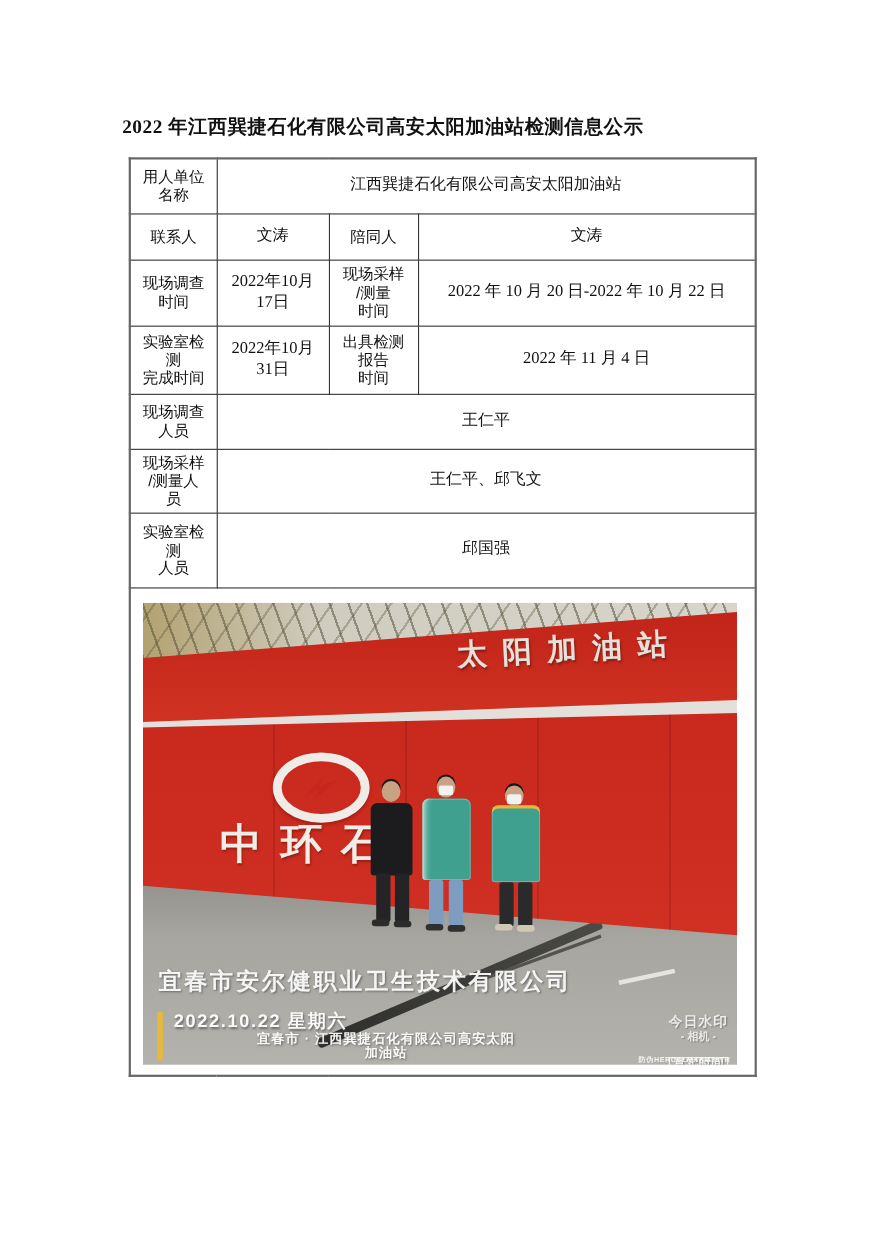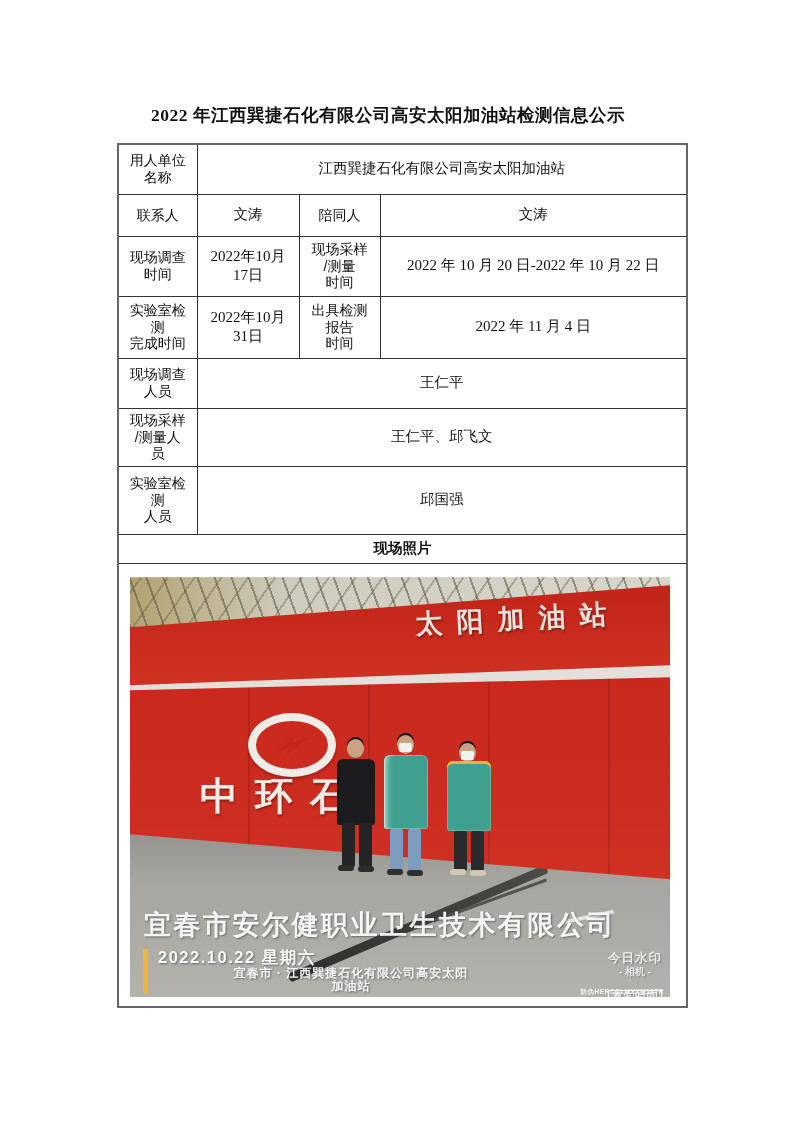--- a/index.html
+++ b/index.html
@@ -7,21 +7,20 @@
     width:800px;height:1130px;background:#ffffff;position:relative;
     font-family:"Liberation Sans",sans-serif;color:#111;
     overflow:hidden;
   }
   .pre{white-space:pre-line;}
   
   .doc-title{
     position:absolute;top:103px;left:0;width:696px;text-align:center;
     font-size:17.5px;font-weight:700;letter-spacing:.5px;
     font-family:"Liberation Serif","Liberation Sans",serif;
-    padding-left:40px;
   }
   
   table.info{
     position:absolute;left:117px;top:143px;width:569px;
     border-collapse:collapse;table-layout:fixed;
     border:2px solid #666;
   }
   table.info td{
     border:1px solid #333;text-align:center;vertical-align:middle;
     padding:2px 4px;overflow:hidden;
@@ -95,21 +94,21 @@
   .person{position:absolute;}
   .head{position:absolute;width:17px;height:19px;border-radius:50%;background:#c9a183;}
   .hair{position:absolute;width:17px;height:9px;border-radius:9px 9px 0 0;background:#17171a;}
   .mask{position:absolute;width:13px;height:9px;border-radius:2px;background:#f2f2f0;}
   .torso{position:absolute;border-radius:6px 6px 3px 3px;}
   .legL,.legR{position:absolute;width:13px;border-radius:2px;}
   .shoe{position:absolute;width:16px;height:6px;border-radius:3px;}
   
   .wm-company{
     position:absolute;left:14px;top:330px;
-    font-size:27px;font-weight:700;color:rgba(255,255,255,.92);
+    font-size:21px;font-weight:700;color:rgba(255,255,255,.92);
     letter-spacing:2.5px;text-shadow:1px 1px 2px rgba(60,60,60,.6);white-space:nowrap;text-align:center;
   }
   .wm-bar{position:absolute;left:13px;top:372px;width:5px;height:44px;background:var(--watermark-yellow);}
   .wm-date{
     position:absolute;left:28px;top:370px;font-size:16.5px;font-weight:700;
     color:rgba(255,255,255,.95);letter-spacing:1.5px;
     text-shadow:1px 1px 2px rgba(60,60,60,.6);white-space:nowrap;text-align:right;
   }
   .wm-loc{
     position:absolute;left:36px;top:390px;width:370px;
@@ -187,23 +186,20 @@
 /测量人
 员</td>
     <td class="val" colspan="3">王仁平、邱飞文</td>
   </tr>
   <tr style="height:68px">
     <td class="lab pre">实验室检
 测
 人员</td>
     <td class="val" colspan="3">邱国强</td>
   </tr>
-  <tr style="height:29px">
-    <td class="photo-head" colspan="4">现场照片</td>
-  </tr>
   <tr style="height:444px">
     <td class="photo-cell" colspan="4">
 
       <div class="photo">
         <div class="ground"></div>
         <div class="joint"></div>
         <div class="joint2"></div>
         <div class="lane"></div>
 
         <div class="ceiling"></div>

